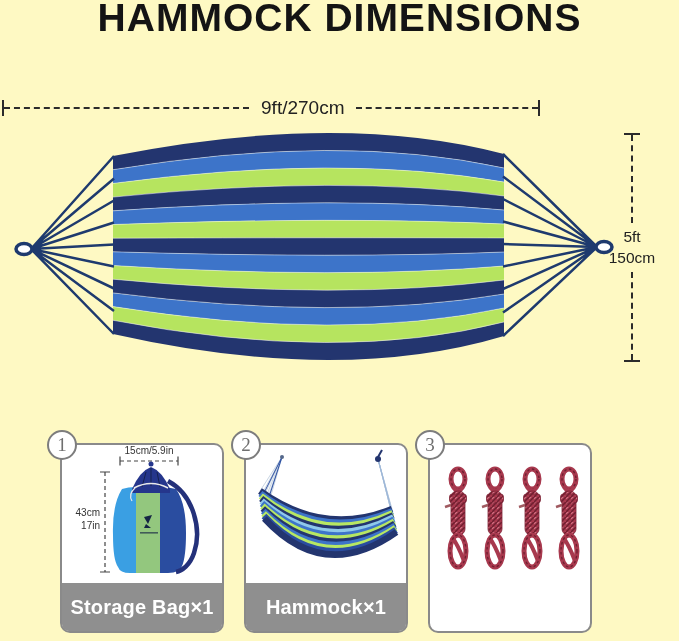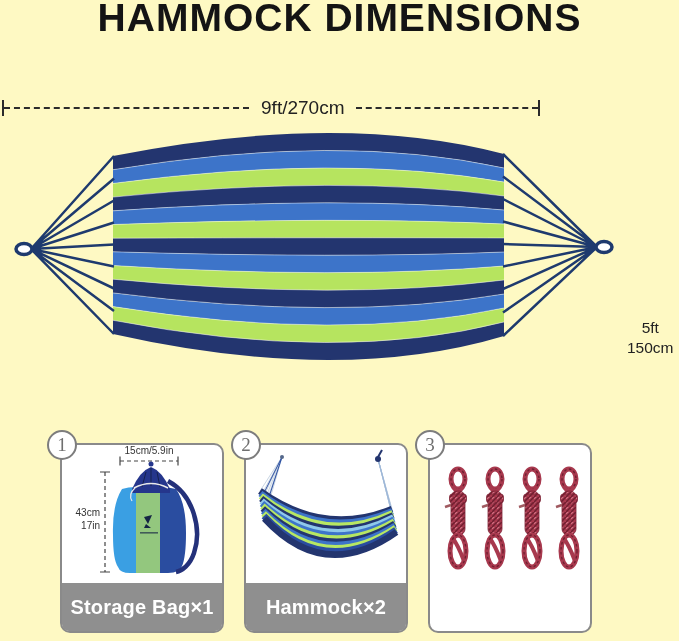--- a/index.html
+++ b/index.html
@@ -12,22 +12,22 @@
     position:absolute; top:-4px; left:0; width:100%; text-align:center;
     font-size:39px; font-weight:800; letter-spacing:1px; color:#141414;
   }
   
   .dim-h { position:absolute; left:2px; top:99px; width:538px; height:17px; display:flex; align-items:center; }
   .dim-cap-v { width:2px; height:16px; background:#2b2b2b; }
   .dim-dash-h { border-top:2px dashed #2b2b2b; height:0; }
   .dim-dash-h.l { flex:1.35; } .dim-dash-h.r { flex:1; }
   .dim-h-label { font-size:19px; color:#222; padding:0 12px; white-space:nowrap; }
   
-  .dim-v { position:absolute; left:625px; top:133px; width:46px; height:229px;
-           display:flex; flex-direction:row; align-items:flex-end; }
+  .dim-v { position:absolute; left:609px; top:133px; width:46px; height:229px;
+           display:flex; flex-direction:column; align-items:center; }
   .dim-cap-h { height:2px; width:16px; background:#2b2b2b; }
   .dim-dash-v { border-left:2px dashed #2b2b2b; width:0; flex:1; }
   .dim-v-label { font-size:15.5px; color:#222; text-align:center; line-height:1.3; padding:4px 0; }
   
   .hammock-svg { position:absolute; left:0; top:120px; }
   
   .items { position:absolute; left:60px; top:443px; display:flex; gap:20px; }
   .box { position:relative; width:164px; height:190px; background:#fff;
          border:2px solid #8a8a8a; border-radius:10px; }
   .num { position:absolute; top:-15px; left:-15px; width:30px; height:30px;
@@ -147,21 +147,21 @@
             <path d="M17.2,66 Q78,125.6 149.2,80.8" stroke="#3d74c9" stroke-width="6.5"></path>
             <path d="M17.6,68.5 Q78,129.8 149.6,82.9" stroke="#b7e763" stroke-width="6.5"></path>
             <path d="M18,71 Q78,134 150,85" stroke="#2a4da0" stroke-width="6.5"></path>
             <path d="M18.4,73.5 Q78,138.2 150.4,87.1" stroke="#23356f" stroke-width="6.5"></path>
           </g>
           <path d="M132,12 L136,5" stroke="#23356f" stroke-width="2"></path>
           <circle cx="132" cy="14" r="3" fill="#23356f"></circle>
           <circle cx="36" cy="12" r="2" fill="#55688a"></circle>
         </svg>
       </div>
-      <div class="bar">Hammock×2</div>
+      <div class="bar">Hammock×1</div>
     </div>
 
     <div class="box">
       <div class="num">3</div>
       <div class="content">
         <svg viewBox="0 0 160 138">
           <defs>
             <pattern id="ropePat" patternUnits="userSpaceOnUse" width="5" height="5">
               <rect width="5" height="5" fill="#a8394e"></rect>
               <path d="M0,5 L5,0" stroke="#6e1f30" stroke-width="1.5"></path>

